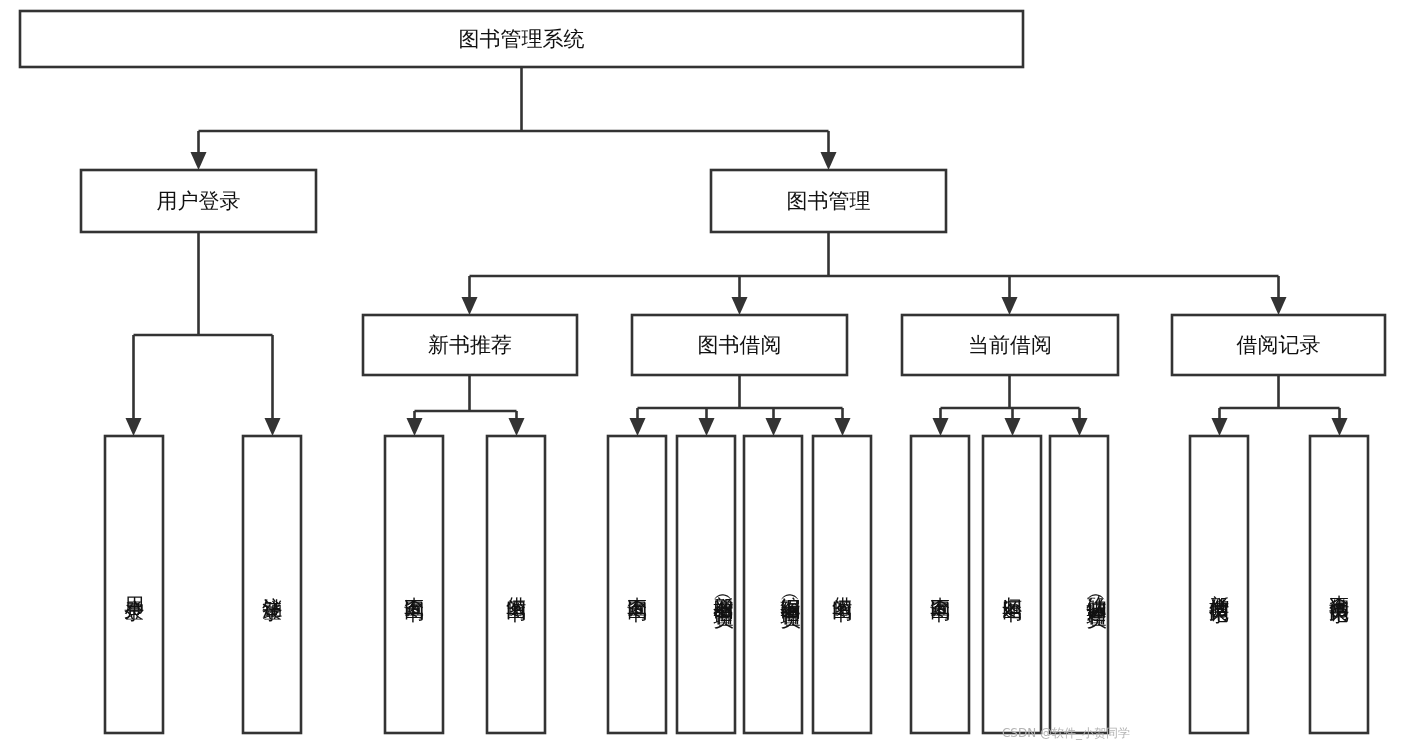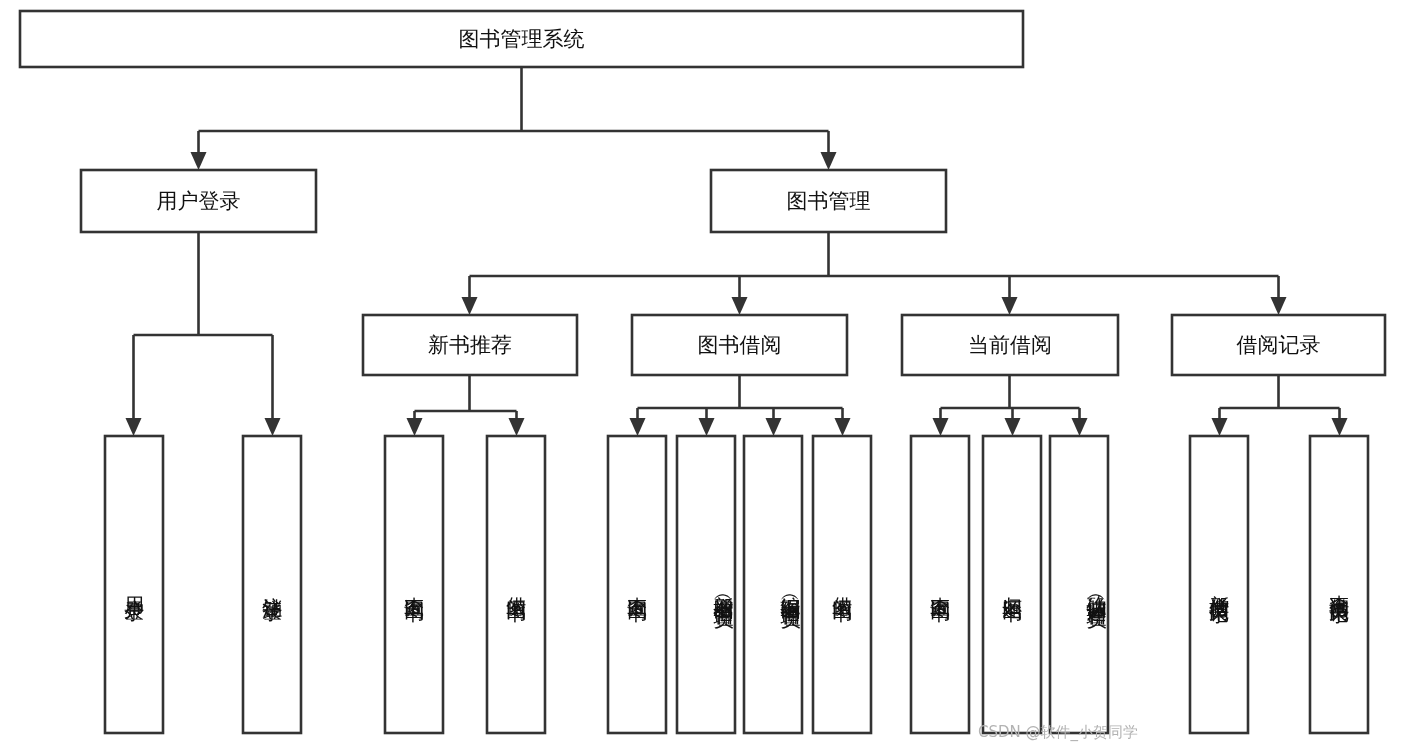--- a/index.html
+++ b/index.html
@@ -11,21 +11,20 @@
     width: 1405px;
     height: 747px;
     overflow: hidden;
     font-family: "DejaVu Sans", "Liberation Sans", sans-serif;
   }
   #diagram-root {
     position: relative;
     width: 1144px;
     height: 747px;
     background: #ffffff;
-    padding-left: 8px;
   }
   svg.diagram-canvas {
     position: absolute;
     left: 0;
     top: 0;
     width: 1405px;
     height: 747px;
   }
   .node-box {
     fill: #ffffff;
@@ -62,21 +61,21 @@
     justify-content: center;
     letter-spacing: 2px;
     white-space: nowrap;
     pointer-events: none;
   }
   .watermark {
     position: absolute;
     right: 14px;
     bottom: 5px;
     font-family: "DejaVu Sans", "Liberation Sans", sans-serif;
-    font-size: 15px;
+    font-size: 12px;
     color: #b3b3b3;
     white-space: nowrap;
   }
 </style>
 </head>
 <body>
 
 <div id="diagram-root">
 
   <svg class="diagram-canvas" viewBox="0 0 1405 747">

